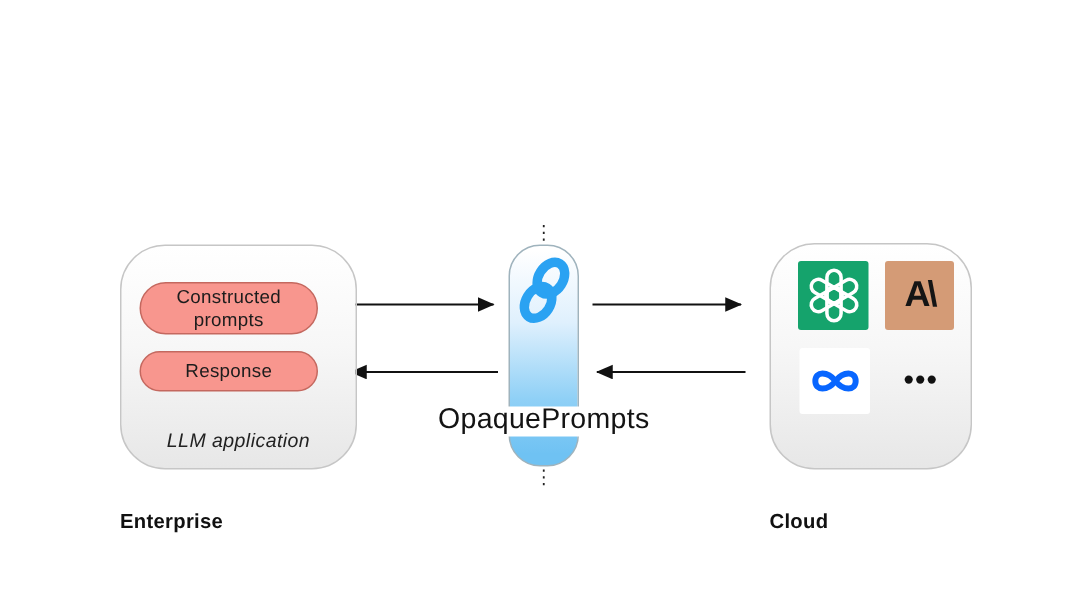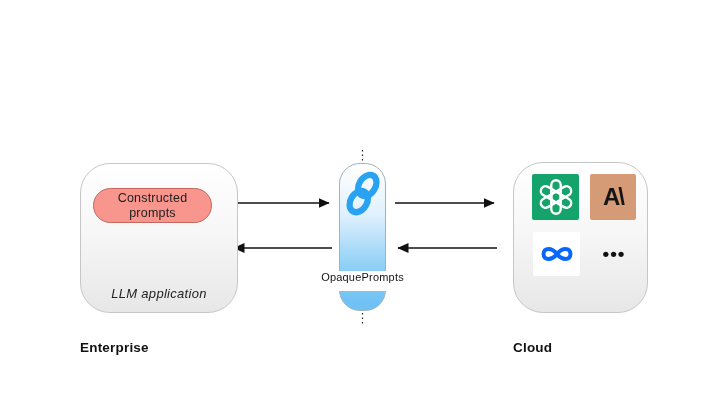--- a/index.html
+++ b/index.html
@@ -52,22 +52,22 @@
     border: 1px solid #9fb3bd;
     border-radius: 21px;
     background: linear-gradient(180deg, #ffffff 2%, #dff0fd 35%, #8fd0f6 70%, #6fc2f3 95%);
     box-sizing: border-box;
   }
   .opaque-logo { position: absolute; left: 4px; top: 7px; }
 
   .proxy-label {
     position: absolute; left: 304px; top: 271px; width: 117px; height: 20px;
     background: #ffffff;
-    display: flex; align-items: flex-start; justify-content: center;
-    font-size: 11px; letter-spacing: 0.2px; color: #141414;
+    display: flex; align-items: flex-end; justify-content: center;
+    font-size: 19px; letter-spacing: 0.2px; color: #141414;
   }
 
   
   .tile { position: absolute; border-radius: 2px; display: flex; align-items: center; justify-content: center; }
   .tile-openai    { left: 18px; top: 11px; width: 47px; height: 46px; background: #15a36c; }
   .tile-anthropic { left: 76px; top: 11px; width: 46px; height: 46px; background: #d49b76; }
   .tile-meta      { left: 19px; top: 69px; width: 47px; height: 44px; background: #ffffff; }
   .anthropic-glyph {
     font-weight: bold; font-size: 24px; letter-spacing: -2px; color: #151515;
     font-family: "Liberation Sans", sans-serif;
@@ -95,20 +95,23 @@
     <line x1="395" y1="203" x2="494" y2="203" stroke="#111111" stroke-width="1.4" marker-end="url(#arrh)"></line>
     <line x1="497" y1="248" x2="398" y2="248" stroke="#111111" stroke-width="1.4" marker-end="url(#arrh)"></line>
     <line x1="332" y1="248" x2="234" y2="248" stroke="#111111" stroke-width="1.4" marker-end="url(#arrh)"></line>
     <line x1="362.5" y1="150" x2="362.5" y2="162" stroke="#222" stroke-width="1.2" stroke-dasharray="1.5 3"></line>
     <line x1="362.5" y1="313" x2="362.5" y2="325" stroke="#222" stroke-width="1.2" stroke-dasharray="1.5 3"></line>
   </svg>
 
   <div class="bigbox enterprise-box">
     <div class="pill pill-1">
       <span>Constructed prompts</span>
+    </div>
+    <div class="pill pill-2">
+      <span>Response</span>
     </div>
     <div class="box-label">LLM application</div>
   </div>
   <div class="caption caption-enterprise">Enterprise</div>
 
   <div class="capsule">
     <svg class="opaque-logo" width="38" height="46" viewBox="0 0 40 47">
       <g fill="none" stroke="#2aa2f2" stroke-width="6.6">
         <ellipse cx="24.5" cy="14.5" rx="8.6" ry="12" transform="rotate(32 24.5 14.5)"></ellipse>
         <ellipse cx="15.5" cy="31.5" rx="8.6" ry="12" transform="rotate(32 15.5 31.5)"></ellipse>

